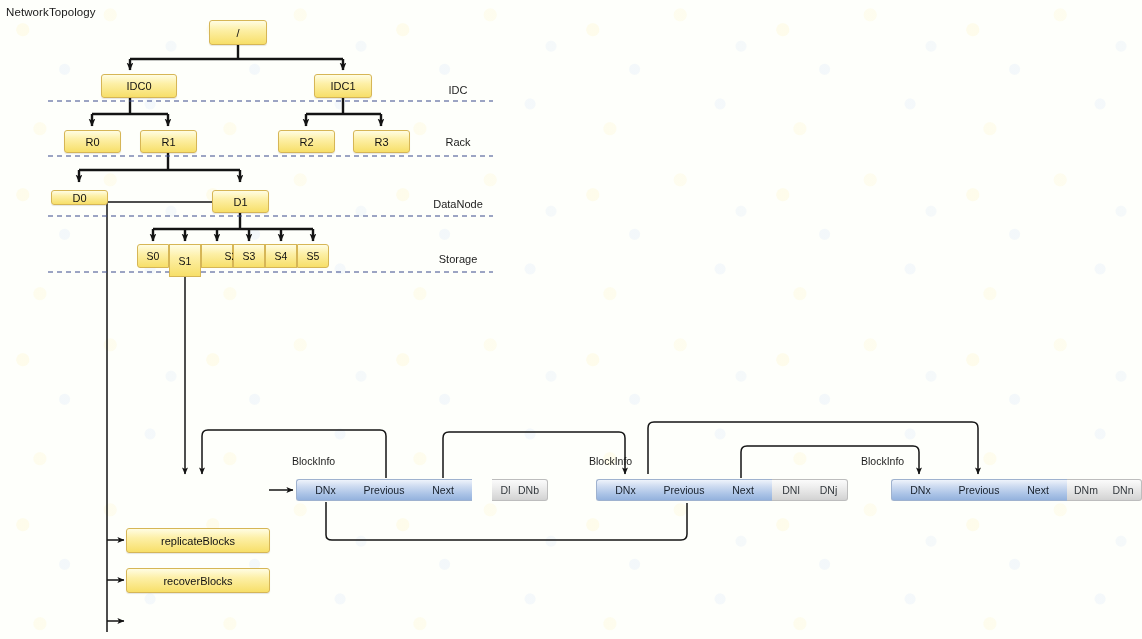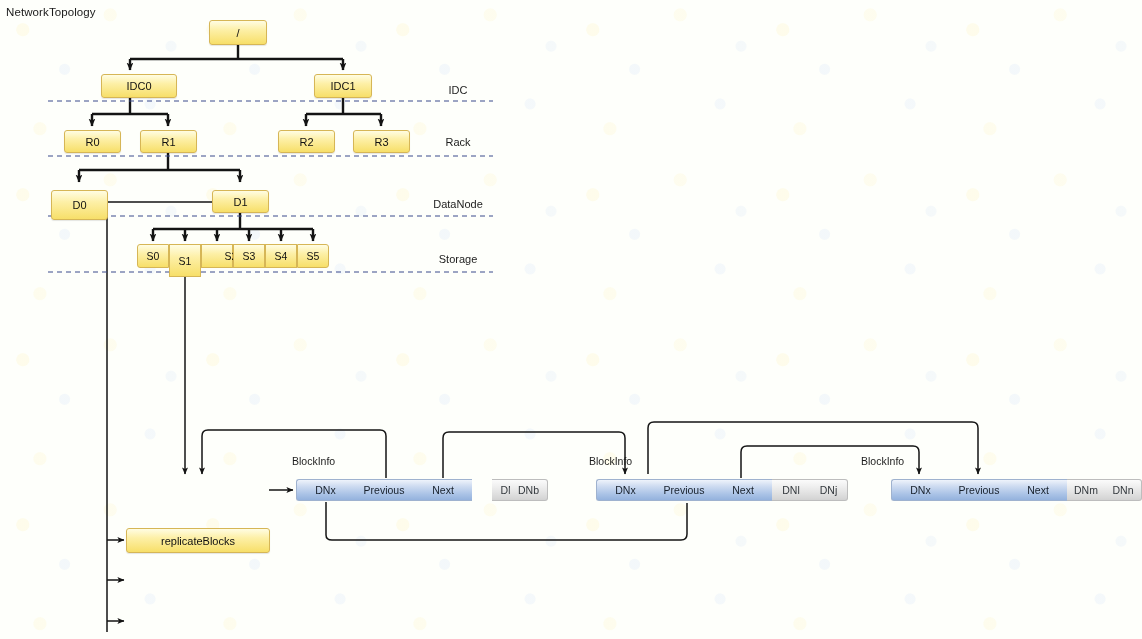--- a/index.html
+++ b/index.html
@@ -234,21 +234,21 @@
   <div class="ynode" style="left:140px; top:130px; width:57px; height:23px;">
     <span>R1</span>
   </div>
   <div class="ynode" style="left:278px; top:130px; width:57px; height:23px;">
     <span>R2</span>
   </div>
   <div class="ynode" style="left:353px; top:130px; width:57px; height:23px;">
     <span>R3</span>
   </div>
 
-  <div class="ynode" style="left:51px; top:190px; width:57px; height:30px;">
+  <div class="ynode" style="left:51px; top:190px; width:57px; height:15px;">
     <span>D0</span>
   </div>
   <div class="ynode" style="left:212px; top:190px; width:57px; height:23px;">
     <span>D1</span>
   </div>
 
   <div class="scell" style="left:137px; top:244px; width:32px; height:24px; border-top-left-radius:3px; border-bottom-left-radius:3px;">
     <span>S0</span>
   </div>
   <div class="scell" style="left:169px; top:244px; width:32px; height:33px;">
@@ -277,20 +277,23 @@
     <span>DataNode</span>
   </div>
   <div class="layer-label" style="left:421px; top:253px; width:74px;">
     <span>Storage</span>
   </div>
 
 
   <div class="ynode wide" style="left:126px; top:528px; width:144px; height:25px;">
     <span>replicateBlocks</span>
   </div>
+  <div class="ynode wide" style="left:126px; top:568px; width:144px; height:25px;">
+    <span>recoverBlocks</span>
+  </div>
 
   <div class="bi-caption" style="left:292px; top:455px;">
     <span>BlockInfo</span>
   </div>
   <div class="bcell blue first" style="left:296px; top:479px; width:58px;">
     <span>DNx</span>
   </div>
   <div class="bcell blue" style="left:354px; top:479px; width:60px;">
     <span>Previous</span>
   </div>

